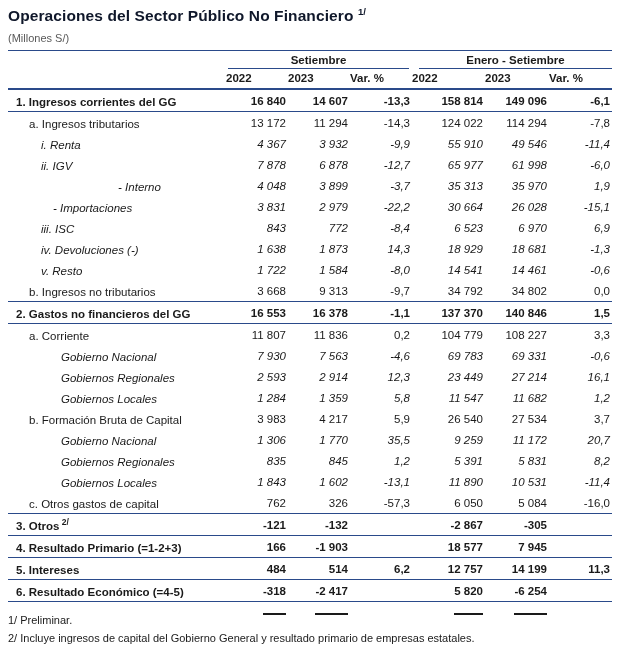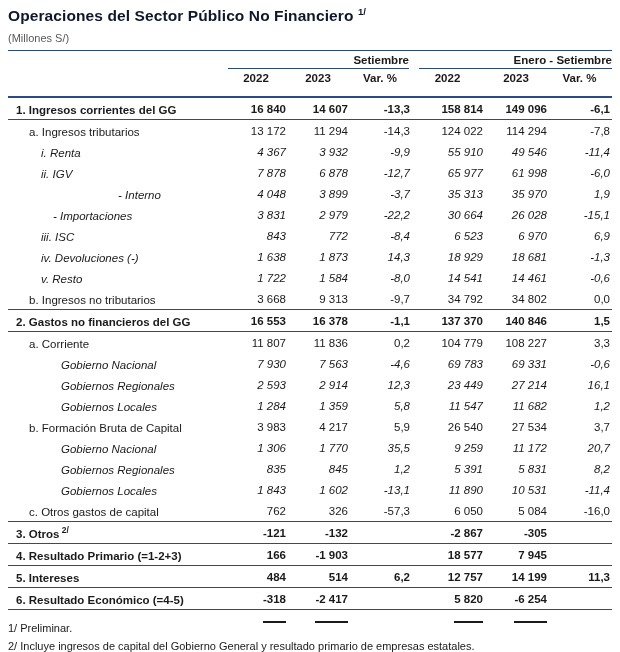--- a/index.html
+++ b/index.html
@@ -26,26 +26,26 @@
   table.fiscal {
     border-collapse:collapse; table-layout:fixed;
     width:604px;
   }
   th, td { padding:0; font-size:11.5px; }
 
   thead tr.groups th { border-top:1px solid #2a4a8a; }
   thead th { font-weight:bold; vertical-align:bottom; }
   th.grp-cell div {
     border-bottom:1.2px solid #2a4a8a;
-    text-align:right; padding:3px 0 2px 0;
+    text-align:center; padding:3px 0 2px 0;
   }
   th.grp1 div { margin:0 3px 0 2px; }
   th.grp2 div { margin:0 0 0 7px; }
   thead tr.years th {
-    text-align:center; padding:3px 2px 12px 0;
+    text-align:left; padding:3px 2px 4px 0;
     border-bottom:2.5px solid #2a4a8a;
   }
 
   tbody td { height:21px; vertical-align:middle; }
   td.lbl { text-align:left; white-space:nowrap; overflow:hidden; }
   td.lbl sup { font-size:8.5px; }
   td.num { text-align:right; padding-right:2px; white-space:nowrap; }
 
   tr.style-bold { font-weight:bold; }
   tr.style-italic { font-style:italic; }

